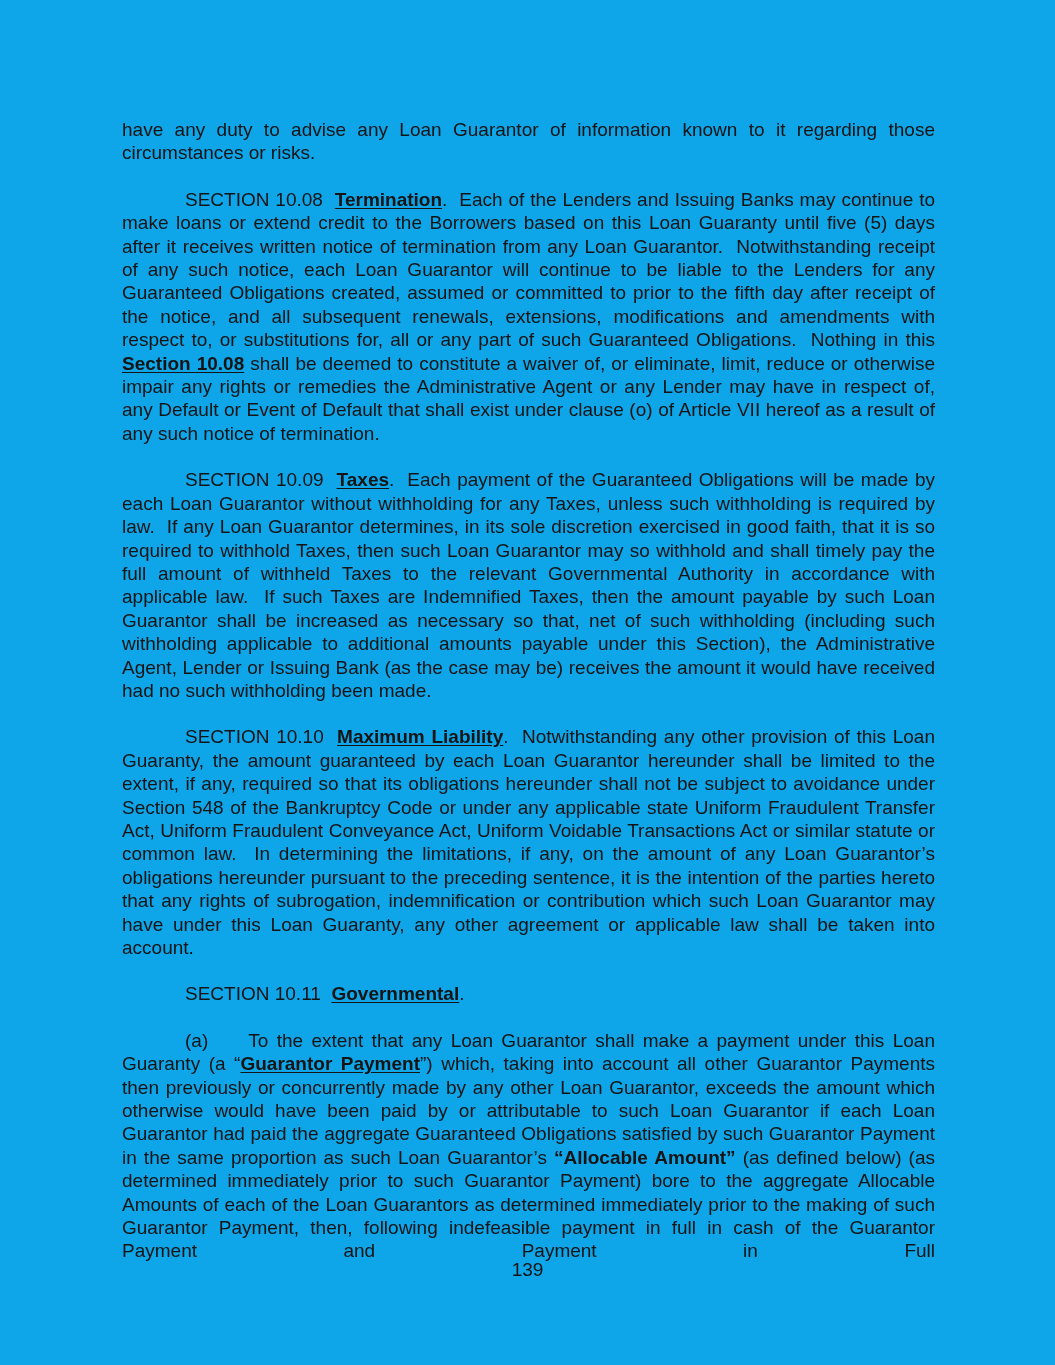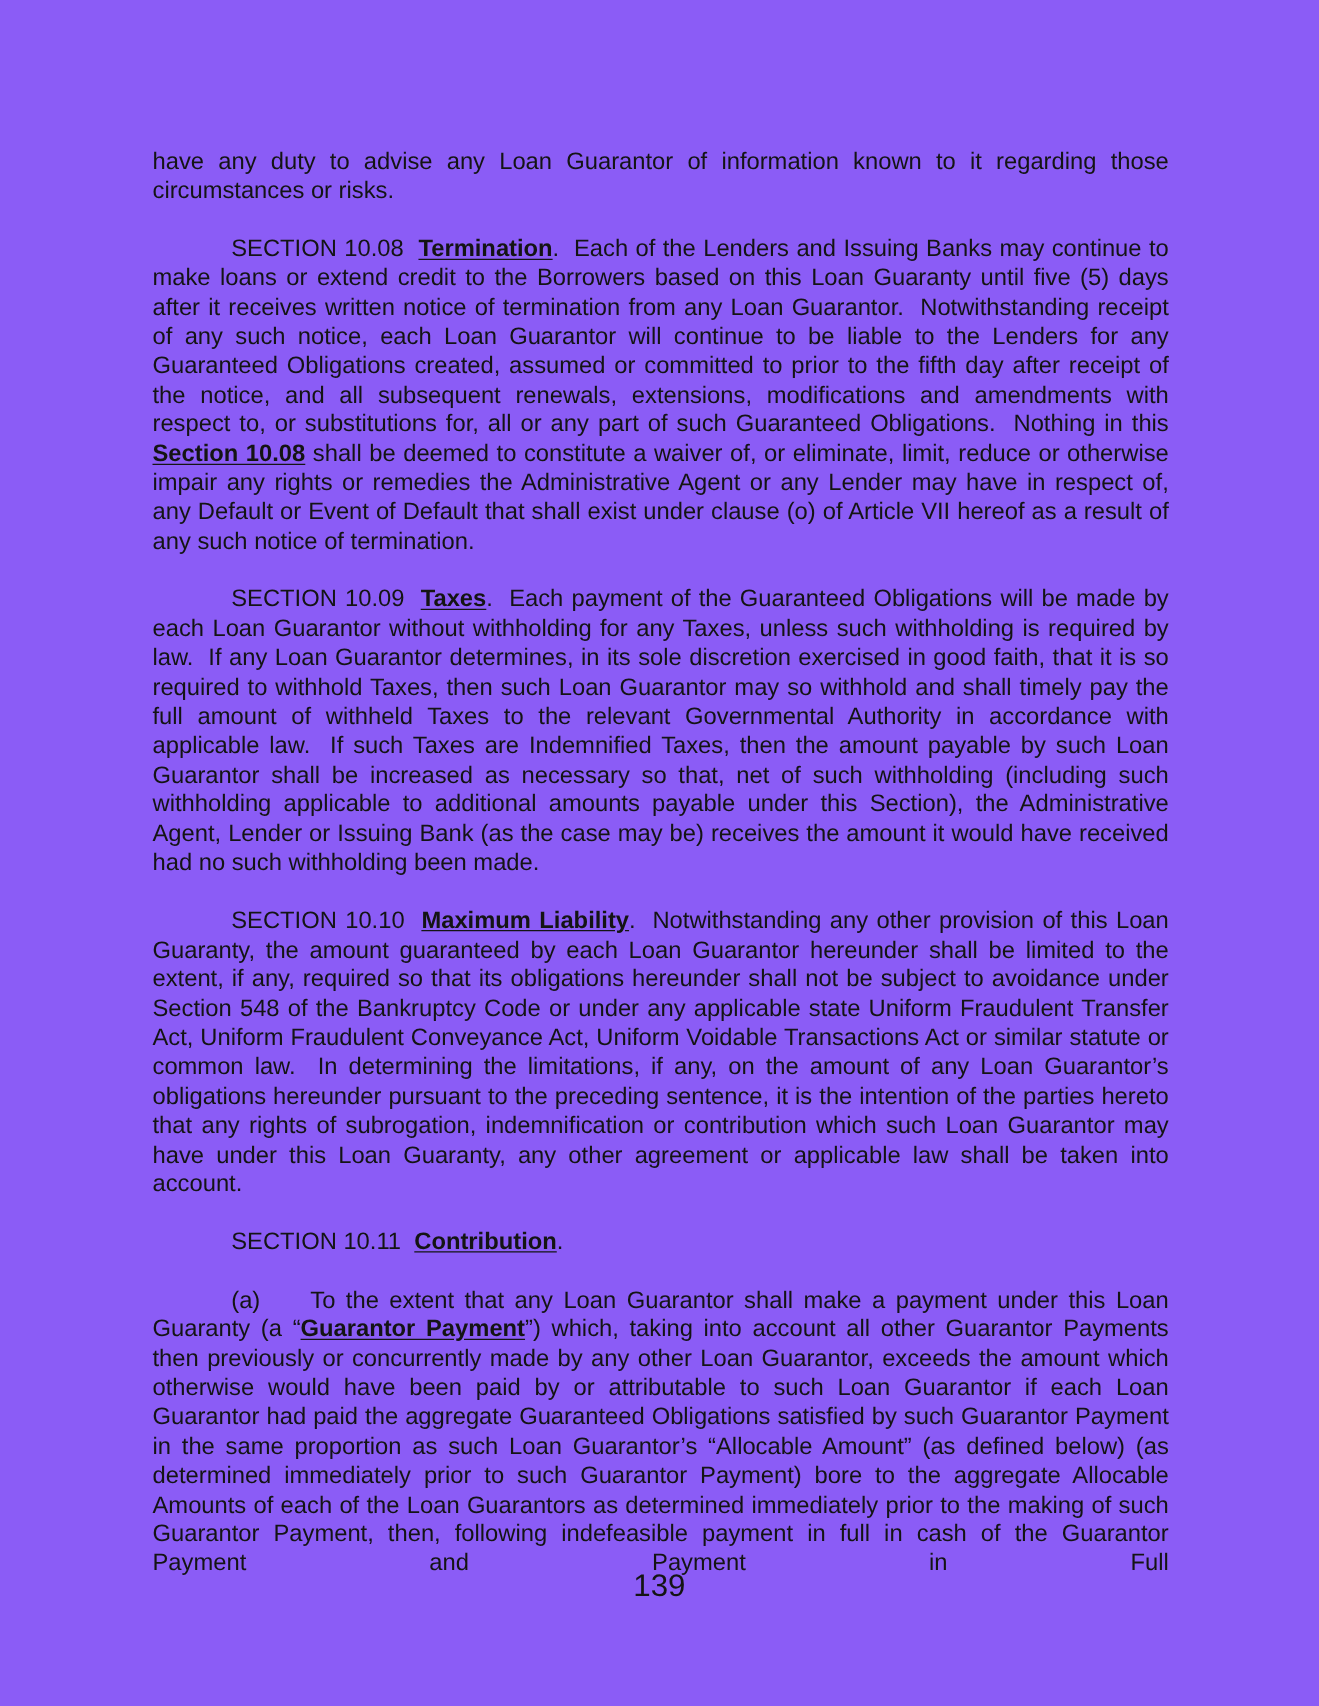--- a/index.html
+++ b/index.html
@@ -1,53 +1,53 @@
 <!DOCTYPE html>
 <html><head>
 <meta charset="utf-8">
 <style>
   html, body { margin: 0; padding: 0; background: #ffffff; }
   .page {
     width: 1055px;
     height: 1365px;
-    background: #8b5cf6;
+    background: #0ea5e9;
     position: relative;
     box-sizing: border-box;
     padding: 118px 120px 0 122px;
     font-family: "Liberation Sans", "DejaVu Sans", sans-serif;
     font-size: 19px;
     line-height: 23.4px;
     color: #141414;
     overflow: hidden;
   }
   .doc-body p.para {
     margin: 0 0 23px 0;
     text-align: justify;
   }
   .doc-body p.para.indent { text-indent: 63px; }
   .doc-body p.para.justify-last { text-align-last: justify; }
   .u { text-decoration: underline; text-underline-offset: 2px; font-weight: bold; }
-  .b { font-weight: 400; }
+  .b { font-weight: 700; }
   .tab { display: inline-block; width: 40px; }
   .footer {
     position: absolute;
     left: 0;
     right: 0;
     bottom: 84px;
     text-align: center;
-    font-size: 25px;
+    font-size: 19px;
     color: #141414;
   }
 </style>
 </head>
 <body>
 
 <div class="page">
   <div class="doc-body">
       <p class="para"><span>have any duty to advise any Loan Guarantor of information known to it regarding those circumstances or risks.</span></p>
       <p class="para indent"><span>SECTION 10.08&nbsp; </span><span class="u">Termination</span><span>.&nbsp; Each of the Lenders and Issuing Banks may continue to make loans or extend credit to the Borrowers based on this Loan Guaranty until five (5) days after it receives written notice of termination from any Loan Guarantor.&nbsp; Notwithstanding receipt of any such notice, each Loan Guarantor will continue to be liable to the Lenders for any Guaranteed Obligations created, assumed or committed to prior to the fifth day after receipt of the notice, and all subsequent renewals, extensions, modifications and amendments with respect to, or substitutions for, all or any part of such Guaranteed Obligations.&nbsp; Nothing in this </span><span class="u">Section 10.08</span><span> shall be deemed to constitute a waiver of, or eliminate, limit, reduce or otherwise impair any rights or remedies the Administrative Agent or any Lender may have in respect of, any Default or Event of Default that shall exist under clause (o) of Article VII hereof as a result of any such notice of termination.</span></p>
       <p class="para indent"><span>SECTION 10.09&nbsp; </span><span class="u">Taxes</span><span>.&nbsp; Each payment of the Guaranteed Obligations will be made by each Loan Guarantor without withholding for any Taxes, unless such withholding is required by law.&nbsp; If any Loan Guarantor determines, in its sole discretion exercised in good faith, that it is so required to withhold Taxes, then such Loan Guarantor may so withhold and shall timely pay the full amount of withheld Taxes to the relevant Governmental Authority in accordance with applicable law.&nbsp; If such Taxes are Indemnified Taxes, then the amount payable by such Loan Guarantor shall be increased as necessary so that, net of such withholding (including such withholding applicable to additional amounts payable under this Section), the Administrative Agent, Lender or Issuing Bank (as the case may be) receives the amount it would have received had no such withholding been made.</span></p>
       <p class="para indent"><span>SECTION 10.10&nbsp; </span><span class="u">Maximum Liability</span><span>.&nbsp; Notwithstanding any other provision of this Loan Guaranty, the amount guaranteed by each Loan Guarantor hereunder shall be limited to the extent, if any, required so that its obligations hereunder shall not be subject to avoidance under Section 548 of the Bankruptcy Code or under any applicable state Uniform Fraudulent Transfer Act, Uniform Fraudulent Conveyance Act, Uniform Voidable Transactions Act or similar statute or common law.&nbsp; In determining the limitations, if any, on the amount of any Loan Guarantor’s obligations hereunder pursuant to the preceding sentence, it is the intention of the parties hereto that any rights of subrogation, indemnification or contribution which such Loan Guarantor may have under this Loan Guaranty, any other agreement or applicable law shall be taken into account.</span></p>
-      <p class="para indent"><span>SECTION 10.11&nbsp; </span><span class="u">Contribution</span><span>.</span></p>
+      <p class="para indent"><span>SECTION 10.11&nbsp; </span><span class="u">Governmental</span><span>.</span></p>
       <p class="para indent justify-last"><span>(a)</span><span class="tab"></span><span>To the extent that any Loan Guarantor shall make a payment under this Loan Guaranty (a “</span><span class="u">Guarantor Payment</span><span>”) which, taking into account all other Guarantor Payments then previously or concurrently made by any other Loan Guarantor, exceeds the amount which otherwise would have been paid by or attributable to such Loan Guarantor if each Loan Guarantor had paid the aggregate Guaranteed Obligations satisfied by such Guarantor Payment in the same proportion as such Loan Guarantor’s </span><span class="b">“Allocable Amount”</span><span> (as defined below) (as determined immediately prior to such Guarantor Payment) bore to the aggregate Allocable Amounts of each of the Loan Guarantors as determined immediately prior to the making of such Guarantor Payment, then, following indefeasible payment in full in cash of the Guarantor Payment and Payment in Full</span></p>
     </div>
   <div class="footer">139</div>
 </div>
 
 </body></html>

